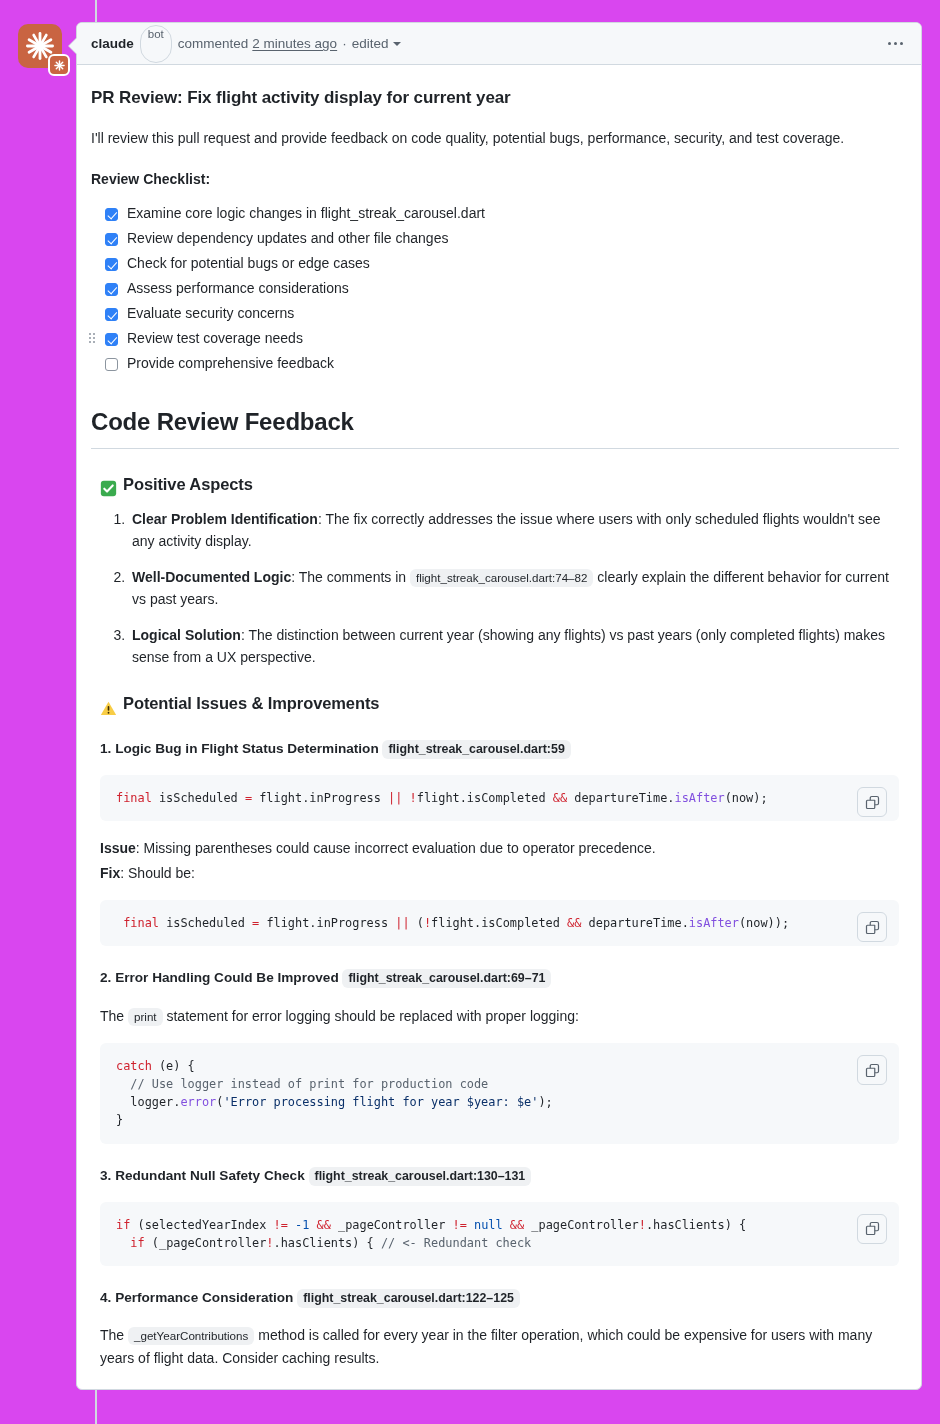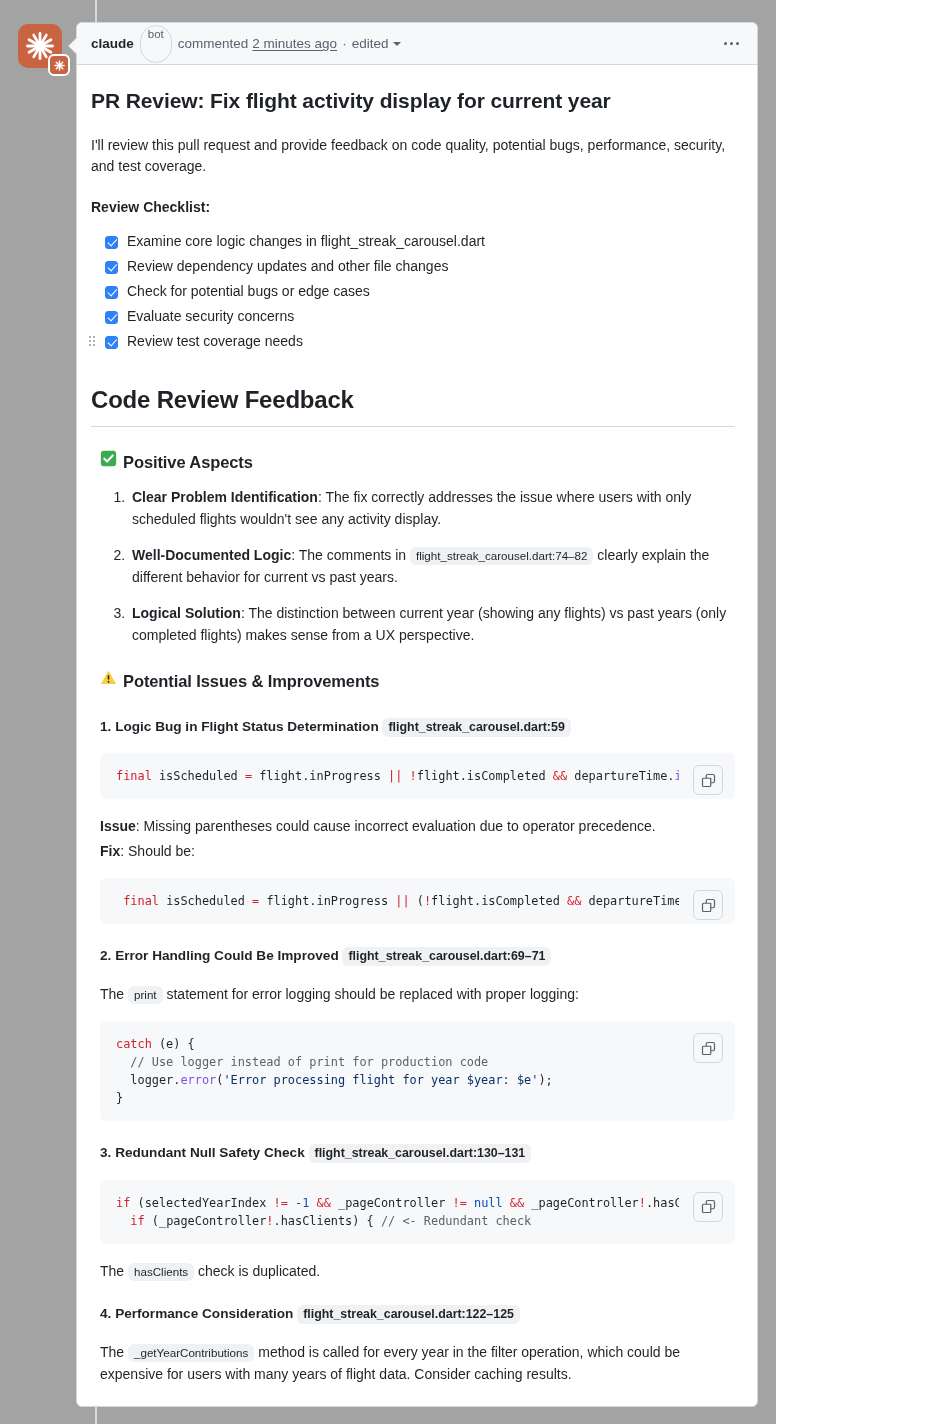--- a/index.html
+++ b/index.html
@@ -5,23 +5,23 @@
   * { box-sizing: border-box; }
   html, body {
     margin: 0; padding: 0;
     background: #ffffff;
     width: 940px;
     font-family: "Liberation Sans", sans-serif;
     -webkit-font-smoothing: antialiased;
   }
   .page {
     position: relative;
-    width: 776px;
+    width: 940px;
     min-height: 1424px;
-    background: #a3a3a3;
+    background: #d946ef;
   }
 
   
   .timeline-rail {
     position: absolute;
     left: 95px; top: 0; width: 2px; height: 28px;
     background: #d1d9e0;
   }
   .timeline-rail-lower {
     position: absolute;
@@ -141,21 +141,21 @@
 
   .comment-body {
     padding: 16px 22px 20px 14px;
     font-size: 14px;
     line-height: 1.55;
     color: #1f2328;
   }
 
   h3.pr-title {
     margin: 4px 0 0 0;
-    font-size: 21px;
+    font-size: 17px;
     font-weight: 700;
     color: #1f2328;
     letter-spacing: -0.1px;
   }
   p.intro {
     margin: 17px 0 0 0;
     font-size: 14px;
     color: #1f2328;
   }
   p.sub-label {
@@ -232,21 +232,21 @@
     border-bottom: 1px solid #d1d9e0;
     letter-spacing: -0.2px;
   }
 
   h3.emoji-h3 {
     margin: 23px 0 0 9px;
     font-size: 16.5px;
     font-weight: 700;
     color: #1f2328;
     display: flex;
-    align-items: flex-start;
+    align-items: flex-end;
     gap: 6px;
     letter-spacing: -0.1px;
   }
   .emoji-glyph { width: 17px; height: 17px; display: block; flex: 0 0 auto; }
 
   
   ol.positives {
     margin: 12px 0 0 0;
     padding-left: 38px;
     font-size: 14px;
@@ -396,33 +396,41 @@
         <li>
           <span class="cb checked"></span>
           <span>Review dependency updates and other file changes</span>
         </li>
         <li>
           <span class="cb checked"></span>
           <span>Check for potential bugs or edge cases</span>
         </li>
         <li>
           <span class="cb checked"></span>
+          <span>Assess performance considerations</span>
+        </li>
+        <li>
+          <span class="cb checked"></span>
           <span>Evaluate security concerns</span>
         </li>
         <li>
           <span class="drag-grip">
             <span></span>
               <span></span>
               <span></span>
               <span></span>
               <span></span>
               <span></span>
           </span>
           <span class="cb checked"></span>
           <span>Review test coverage needs</span>
+        </li>
+        <li>
+          <span class="cb unchecked"></span>
+          <span>Provide comprehensive feedback</span>
         </li>
       </ul>
 
       <h2 class="section-h2">Code Review Feedback</h2>
 
       <h3 class="emoji-h3">
         <svg class="emoji-glyph" viewBox="0 0 20 20" aria-hidden="true">
           <rect x="1" y="1" width="18" height="18" rx="3.5" fill="#3aab4e"></rect>
           <path d="M5 10.2 L8.3 13.6 L15 6.4" stroke="#ffffff" stroke-width="2.4" fill="none" stroke-linecap="round" stroke-linejoin="round"></path>
         </svg>
@@ -514,21 +522,20 @@
         <pre><span class="tk">if</span> (selectedYearIndex <span class="tk">!=</span> <span class="tc">-1</span> <span class="tk">&amp;&amp;</span> _pageController <span class="tk">!=</span> <span class="tc">null</span> <span class="tk">&amp;&amp;</span> _pageController<span class="tk">!</span>.hasClients) {
   <span class="tk">if</span> (_pageController<span class="tk">!</span>.hasClients) { <span class="tm">// &lt;- Redundant check</span></pre>
         <div class="copy-btn">
           <svg viewBox="0 0 16 16" aria-hidden="true">
             <rect x="5.6" y="1.6" width="8.8" height="8.8" rx="1.6" fill="none" stroke="#59636e" stroke-width="1.3"></rect>
             <path d="M10.4 5.6 H2.6 a1 1 0 0 0 -1 1 V13.4 a1 1 0 0 0 1 1 H9.4 a1 1 0 0 0 1 -1 V5.6 Z" fill="#f6f8fa" stroke="#59636e" stroke-width="1.3" stroke-linejoin="round"></path>
           </svg>
         </div>
       </div>
 
-      <p class="body-line"><span>The </span><code class="inline">hasClients</code><span> check is duplicated.</span></p>
 
       <p class="issue-head">
         <span>4.</span>
         <span>Performance Consideration</span>
         <code class="inline bold">flight_streak_carousel.dart:122–125</code>
       </p>
 
       <p class="body-line"><span>The </span><code class="inline">_getYearContributions</code><span> method is called for every year in the filter operation, which could be expensive for users with many years of flight data. Consider caching results.</span></p>
 
     </div>

